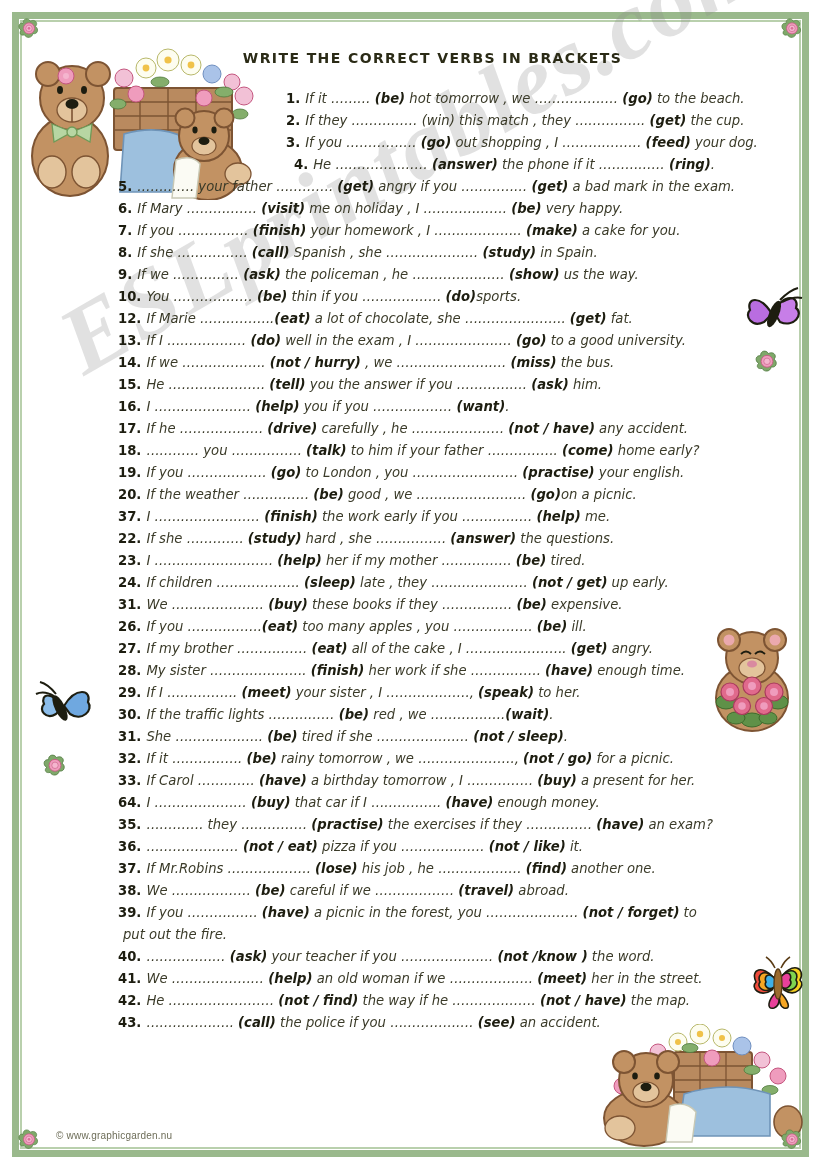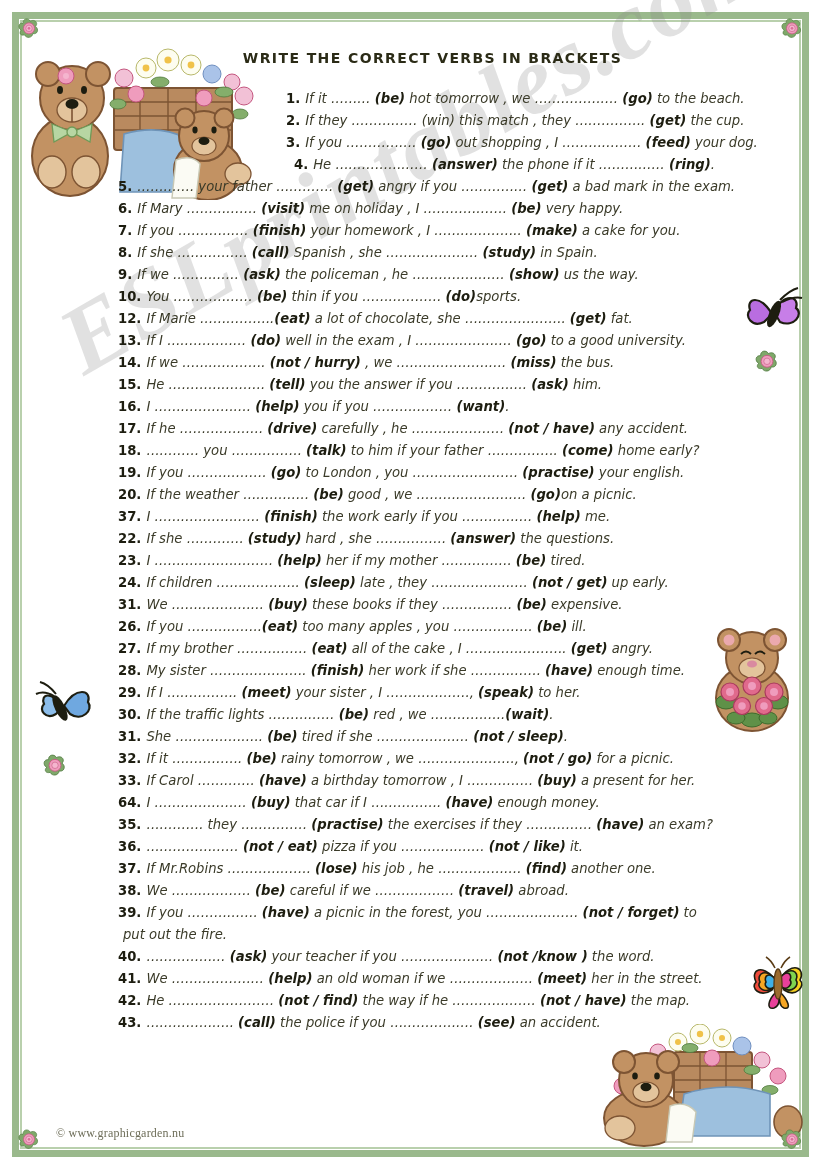--- a/index.html
+++ b/index.html
@@ -106,25 +106,25 @@
   .ind-4{ padding-left:176px; }
   .ind-0{ padding-left:0; }
 
   
   .art{ position:absolute; z-index:3; }
 
   
   .footer{
     position:absolute;
     left:56px;bottom:28px;
-    font-size:12px;
+    font-size:10px;
     color:#6d6d58;
     letter-spacing:0.2px;
     z-index:6;
-    font-family:Liberation Serif, serif;
+    font-family:Liberation Sans, sans-serif;
   }
 </style>
 </head>
 <body>
 
 <div class="page">
 
   <div class="border-outer"></div>
   <div class="border-inner"></div>
 

